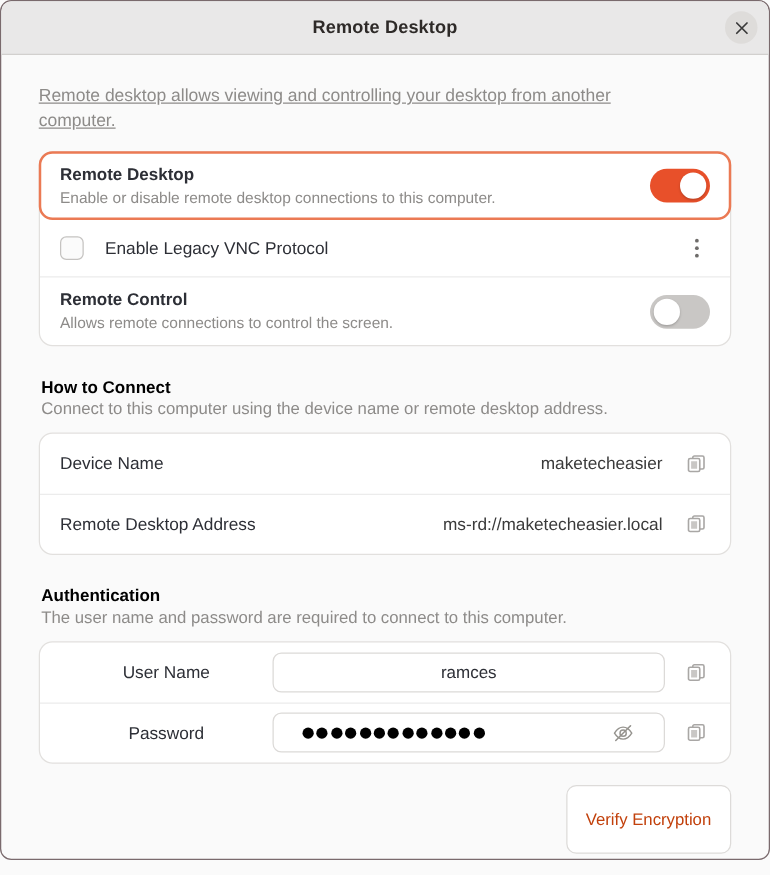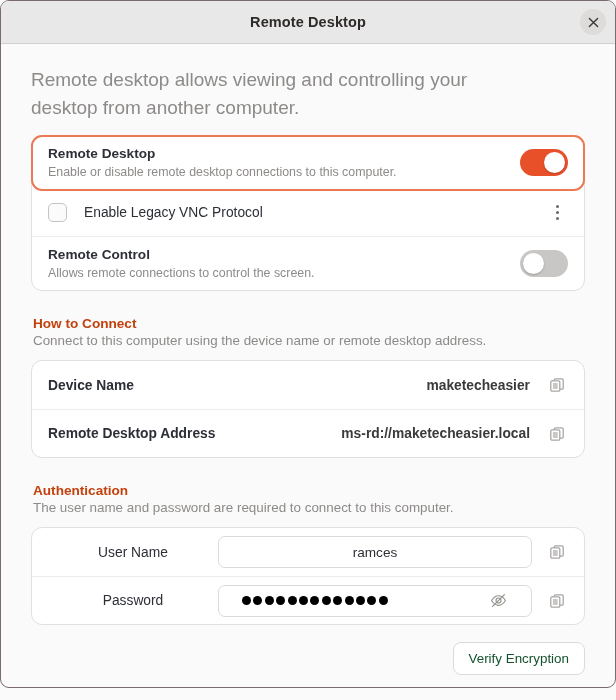--- a/index.html
+++ b/index.html
@@ -59,25 +59,26 @@
     cursor: pointer;
   }
   .close-btn svg { display: block; }
 
   
   .content {
     padding: 22px 30px 0 30px;
   }
 
   .intro {
-    font-size: 19px;
+    font-size: 14px;
     line-height: 1.45;
     color: #8d8b89;
     margin-bottom: 14px;
     max-width: 470px;
+    text-decoration: underline;
   }
 
   .card {
     background: #ffffff;
     border: 1px solid #e2e0de;
     border-radius: 11px;
     overflow: visible;
   }
 
   .row {
@@ -175,30 +176,30 @@
     border-radius: 50%;
     background: #6e6c6a;
     display: block;
   }
 
   
   .section-head {
     margin: 25px 0 2px 2px;
     font-size: 13.6px;
     font-weight: bold;
-    color: #c2410c;
+    color: #000000;
   }
   .section-sub {
     margin: 0 0 12px 2px;
     font-size: 13.4px;
     color: #8d8b89;
   }
 
   
-  .vrow { min-height: 48px; font-weight: bold; }
+  .vrow { min-height: 48px; }
   .vrow .vlabel {
     font-size: 13.8px;
     color: #2d2f36;
     flex: 0 0 auto;
   }
   .vrow .vspacer { flex: 1 1 auto; }
   .vrow .vvalue {
     font-size: 13.8px;
     color: #3a3a3a;
     margin-right: 16px;
@@ -268,25 +269,25 @@
 
   
   .footer {
     display: flex;
     justify-content: flex-end;
     margin-top: 17px;
   }
   .btn {
     font-family: "Liberation Sans", sans-serif;
     font-size: 13.4px;
-    color: #14532d;
+    color: #c2410c;
     background: #ffffff;
     border: 1px solid #dddbd9;
     border-radius: 8px;
-    padding: 8px 15px;
+    padding: 19px 15px;
     cursor: pointer;
   }
 </style>
 </head>
 <body>
 
 <div class="window">
 
   <div class="titlebar">
     <div class="titlebar-title">Remote Desktop</div>

